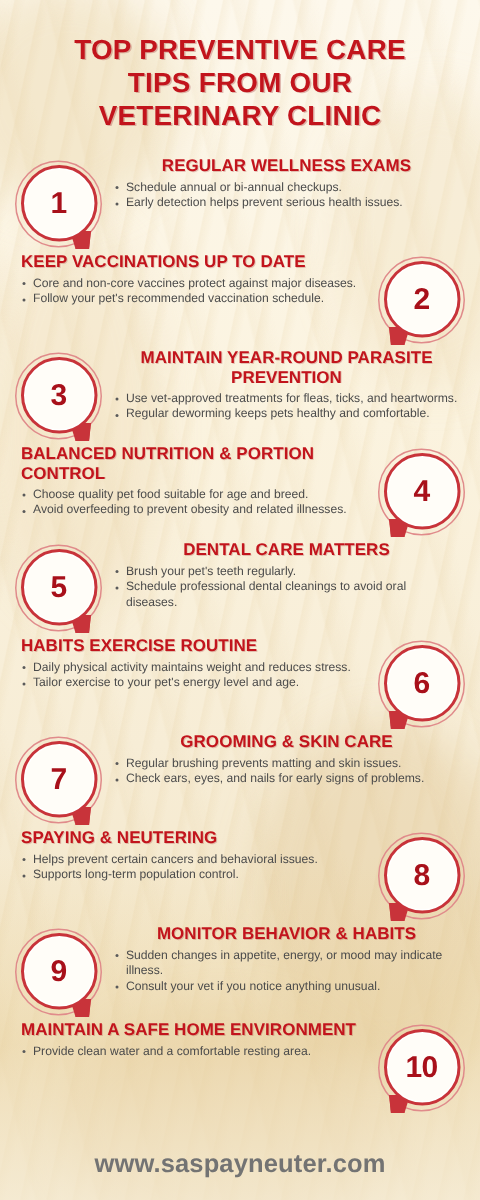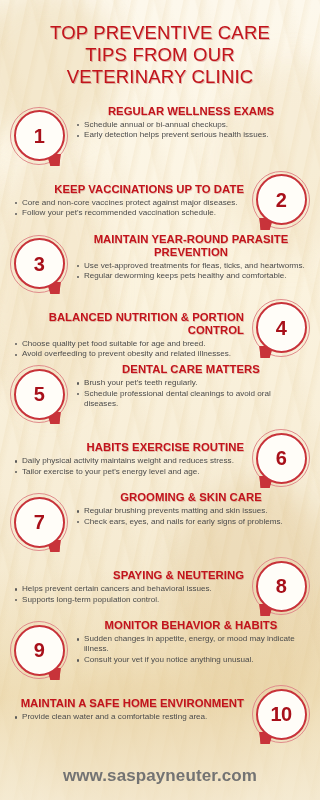--- a/index.html
+++ b/index.html
@@ -42,21 +42,21 @@
     position:absolute; left:0; right:0; bottom:0; height:230px; z-index:1;
     background:linear-gradient(180deg,rgba(238,219,176,0) 0%,rgba(233,210,160,.45) 55%,rgba(244,233,206,.65) 100%);
   }
 
   .page{ position:relative; z-index:3; width:320px; height:800px; }
 
   
   .header{ padding:22px 14px 10px; text-align:center; }
   .title{
     color:#c2141c;
-    font-weight:normal;
+    font-weight:bold;
     font-size:18.5px;
     line-height:1.2;
     letter-spacing:.2px;
     text-shadow:1px 1px 0 rgba(150,20,24,.28);
   }
 
   
   .tips{ padding:6px 10px 0; }
   .tip{
     display:flex;
@@ -124,21 +124,21 @@
   .tip-head{
     color:#c2141c;
     font-weight:bold;
     font-size:11.3px;
     line-height:1.16;
     letter-spacing:.05px;
     text-shadow:.6px .6px 0 rgba(150,20,24,.22);
     margin-bottom:2px;
   }
   .tip.left  .tip-head{ text-align:center; }
-  .tip.right .tip-head{ text-align:right;margin-top:14px; }
+  .tip.right .tip-head{ text-align:left; }
 
   .bullets{ list-style:none; }
   .bullets li{
     position:relative;
     color:#4b4b4b;
     font-size:8.1px;
     line-height:1.26;
     padding-left:8px;
     margin-bottom:.5px;
     text-align:left;

